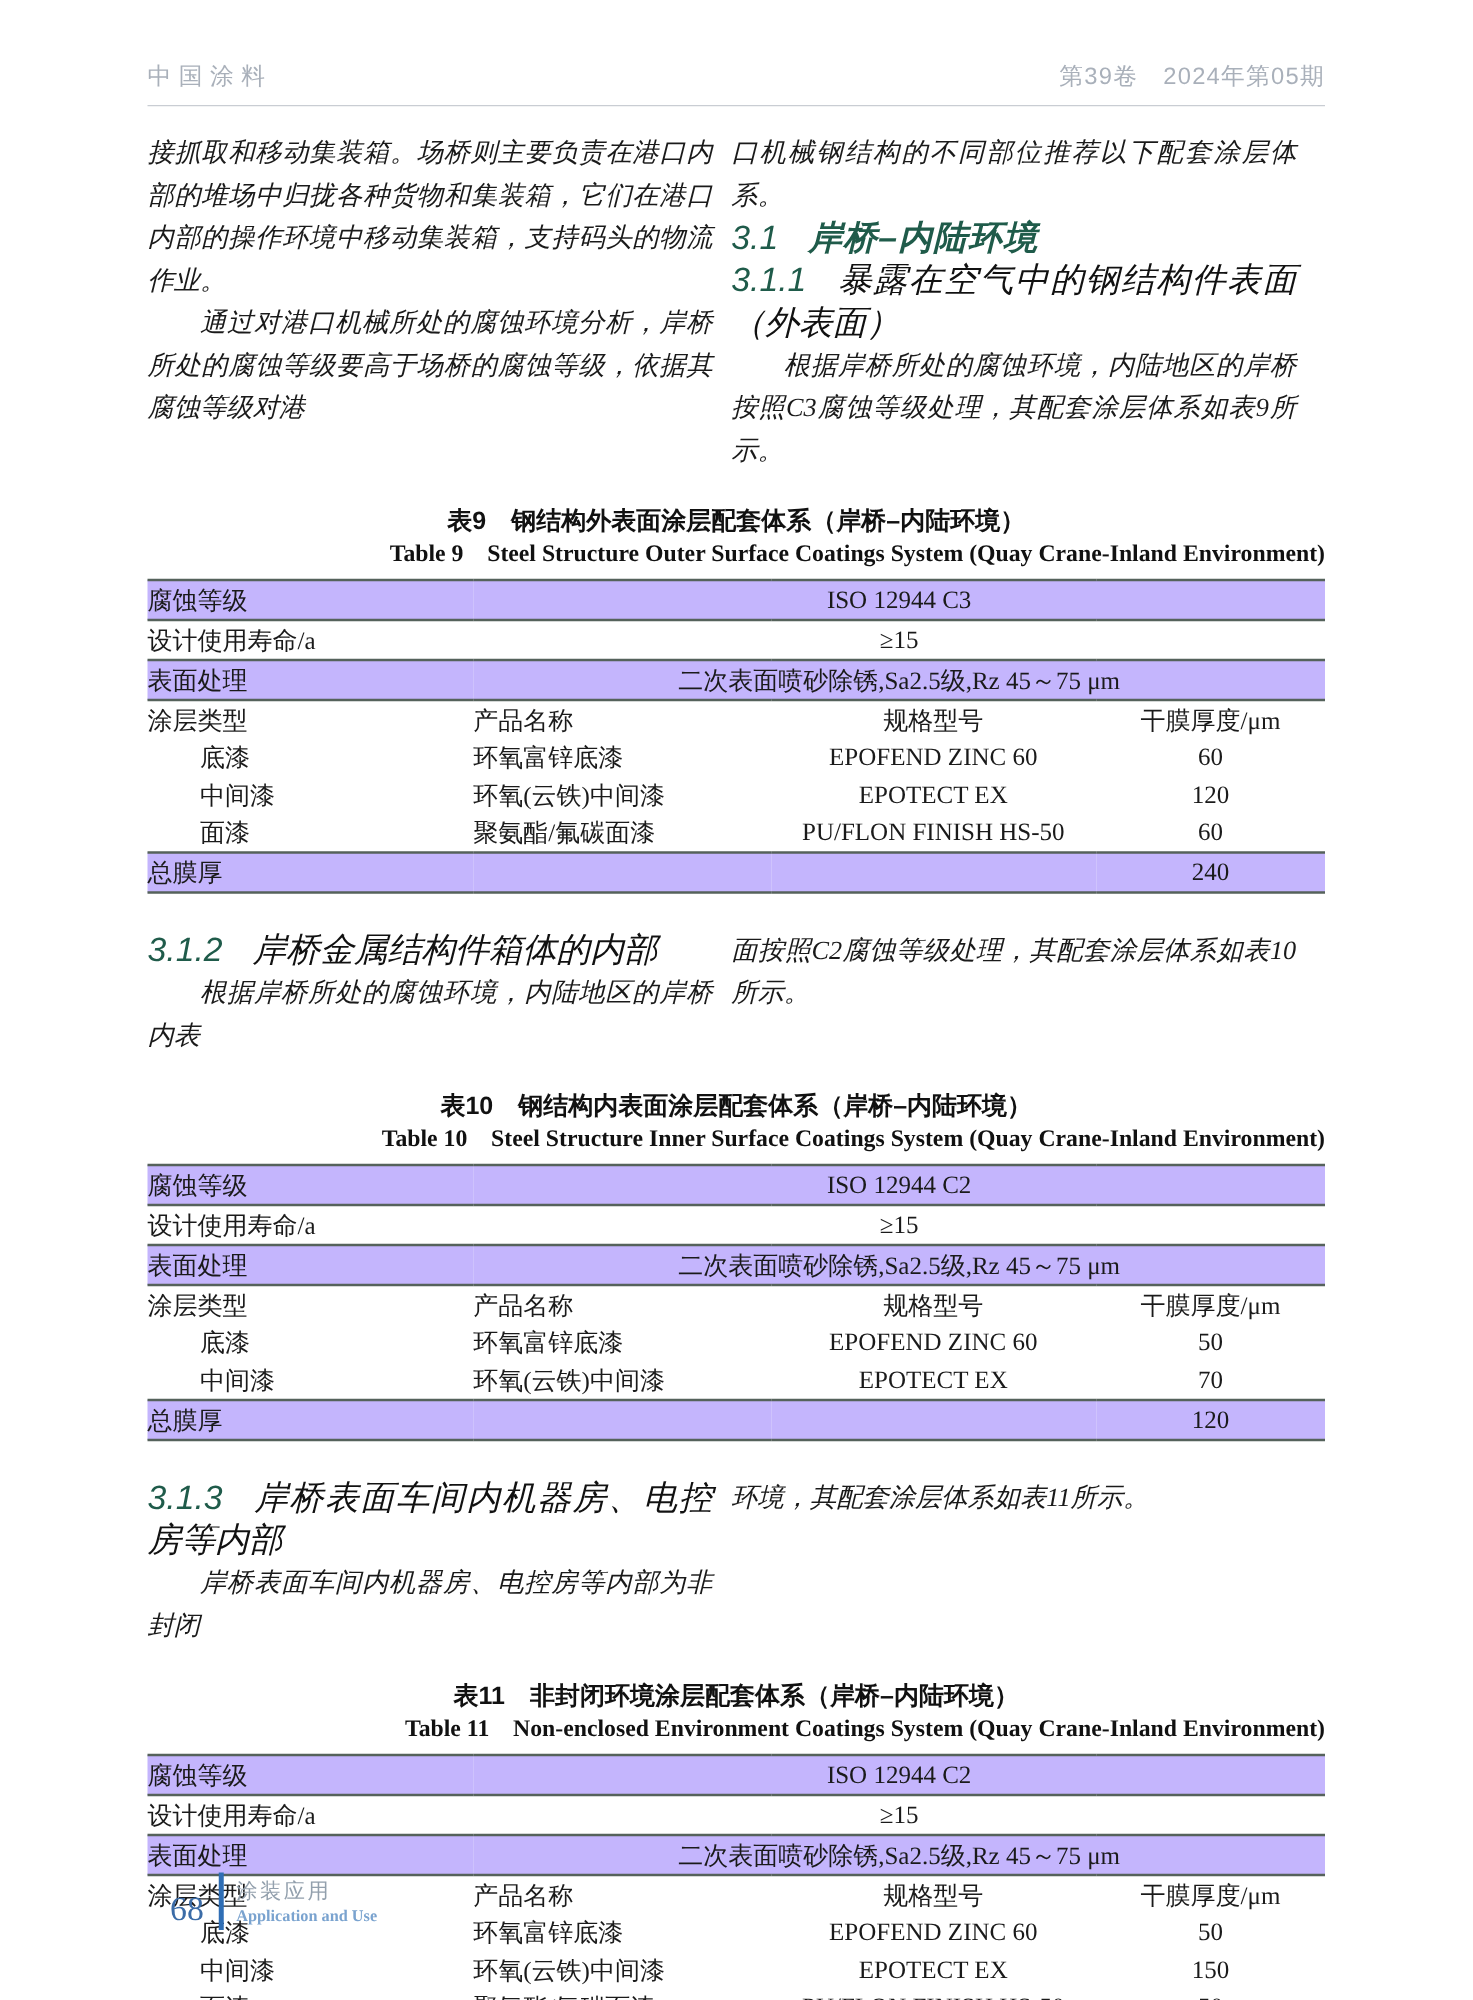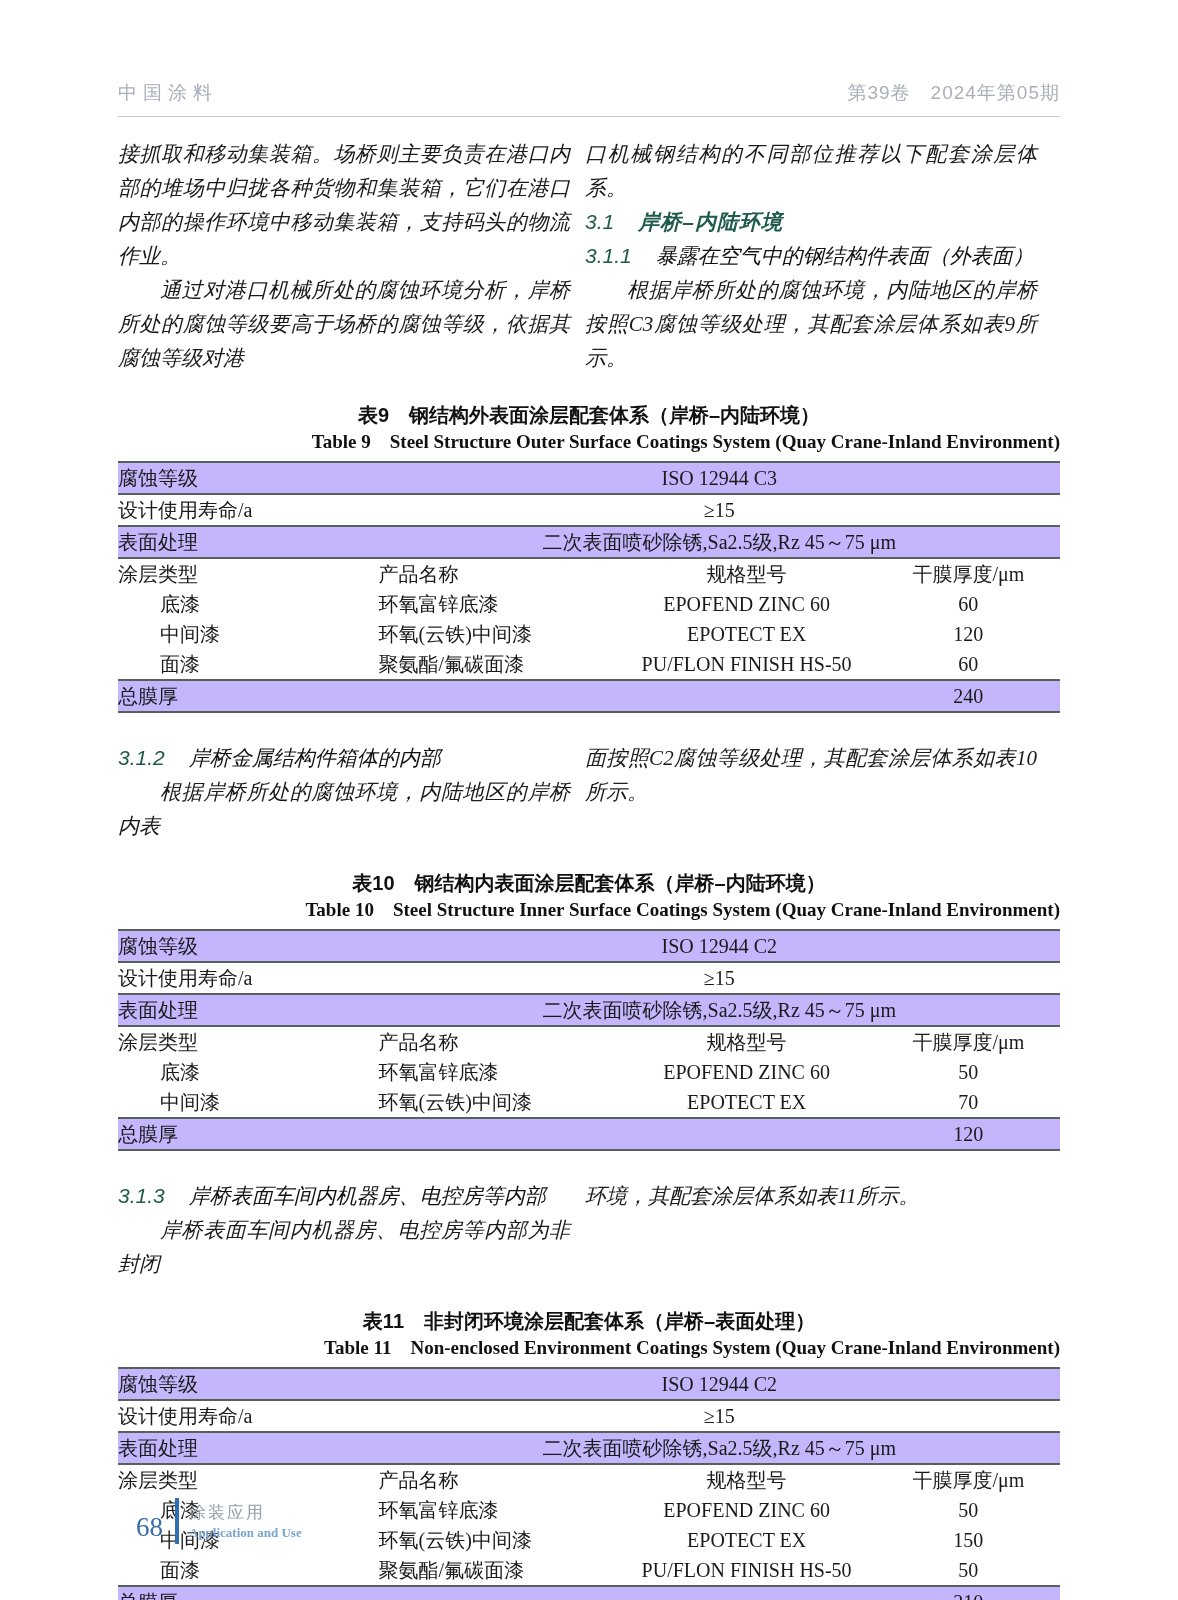--- a/index.html
+++ b/index.html
@@ -4,34 +4,34 @@
 <style>
   html,body{margin:0;padding:0;}
   body{
     width:1178px;height:1600px;position:relative;background:#ffffff;
     font-family:"Liberation Serif","DejaVu Serif",serif;color:#1a1a1a;
     overflow:hidden;
   }
   .content{margin:0 118px;width:942px;}
   
   .pagehead{
-    padding-top:80px;display:flex;justify-content:space-between;align-items:flex-end;
+    padding-top:48px;display:flex;justify-content:space-between;align-items:flex-end;
     border-bottom:1px solid #c9cdd3;padding-bottom:10px;
     font-family:"Liberation Sans","DejaVu Sans",sans-serif;
     color:#a9b0ba;font-size:19px;
   }
   .pagehead .jn{letter-spacing:6px;}
   .pagehead .iss{letter-spacing:1px;}
   
   .cols{display:flex;gap:15px;margin-top:20px;font-style:italic;}
   .col{width:452px;font-size:21px;line-height:34px;text-align:justify;}
   p{margin:0;}
   .indent{text-indent:2em;}
   
-  .h2,.h3{line-height:34px;font-size:21px;}
+  .h2,.h3{line-height:34px;font-size:27px;}
   .hnum{
     font-family:"Liberation Sans","DejaVu Sans",sans-serif;
     color:#1f5b4a;margin-right:24px;
   }
   .h2 .htitle{
     font-family:"Liberation Sans","DejaVu Sans",sans-serif;
     color:#1f5b4a;font-weight:bold;letter-spacing:1px;
   }
   .h3 .htitle{color:#111;}
   
@@ -213,21 +213,21 @@
         <span class="hnum">3.1.3</span><span class="htitle">岸桥表面车间内机器房、电控房等内部</span>
       </div>
       <p class="indent">岸桥表面车间内机器房、电控房等内部为非封闭</p>
     </div>
     <div class="col">
       <p>环境，其配套涂层体系如表11所示。</p>
     </div>
   </div>
 
   <div class="tblock">
-    <div class="cap-zh">表11　非封闭环境涂层配套体系（岸桥–表面处理）</div>
+    <div class="cap-zh">表11　非封闭环境涂层配套体系（岸桥–内陆环境）</div>
     <div class="cap-en">Table 11　Non-enclosed Environment Coatings System (Quay Crane-Inland Environment)</div>
     <table class="ctab">
       <tbody>
         <tr class="green">
           <td class="c0">腐蚀等级</td>
           <td class="merged" colspan="3">ISO 12944 C2</td>
         </tr>
         <tr>
           <td class="c0">设计使用寿命/a</td>
           <td class="merged" colspan="3">≥15</td>

